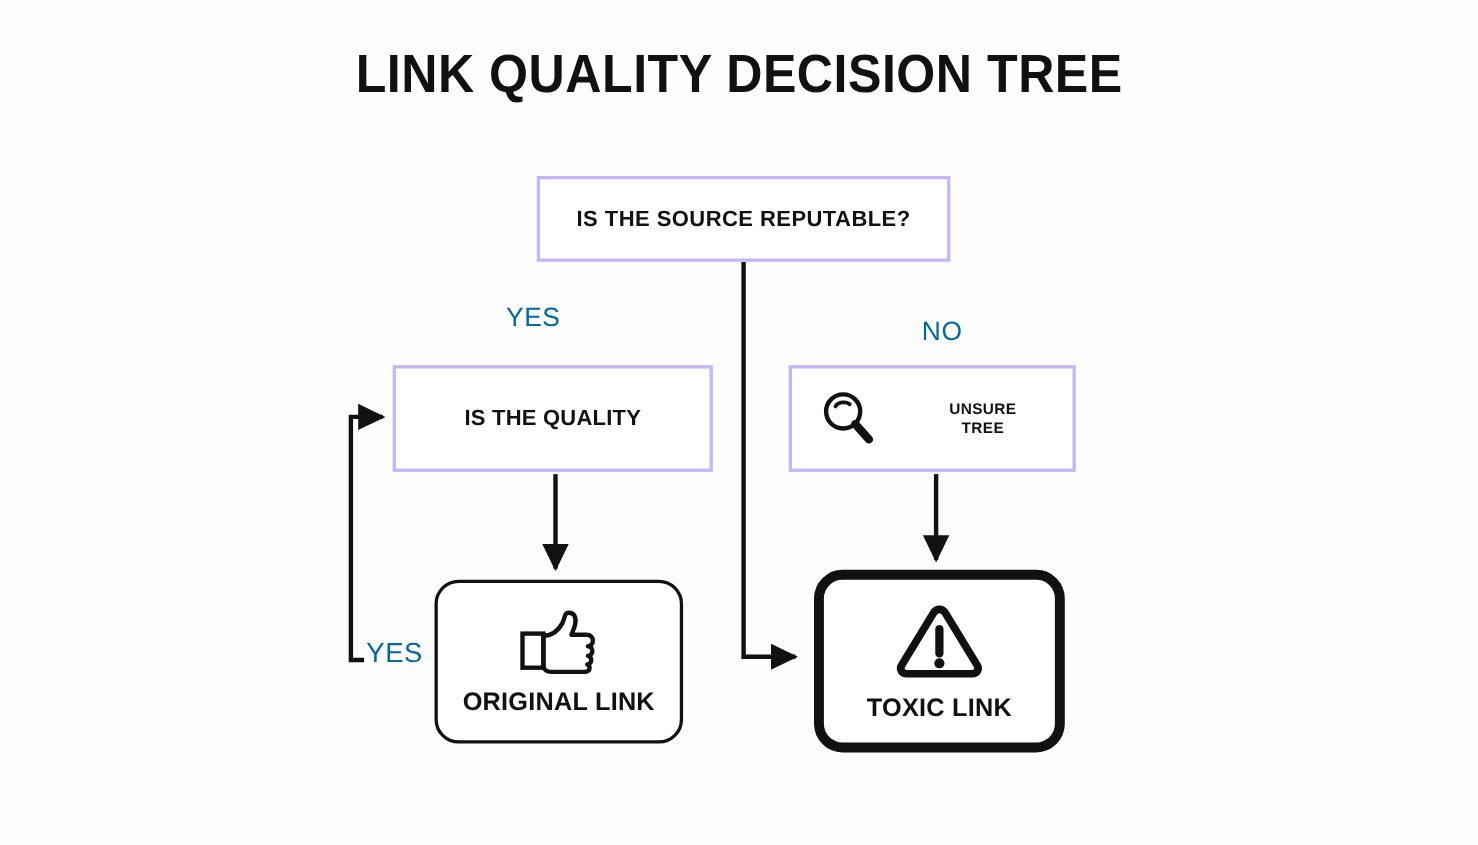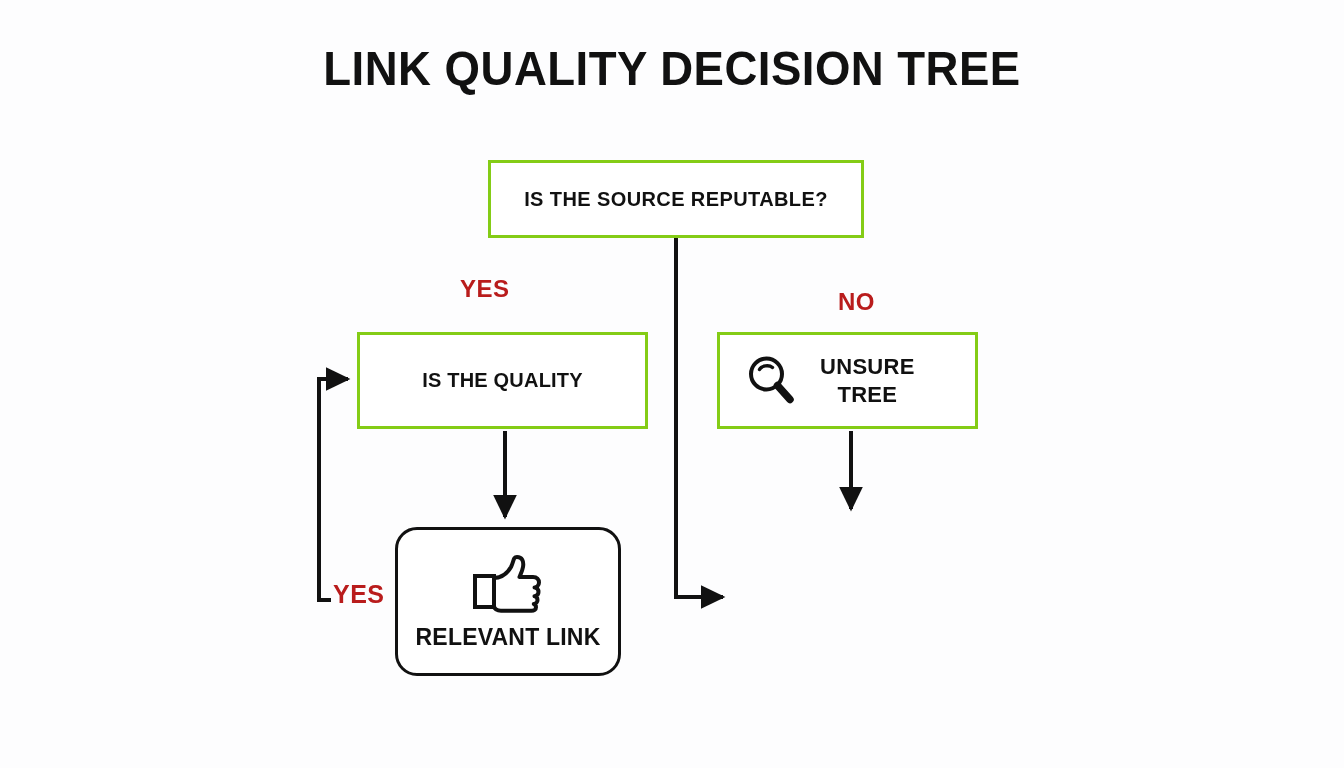--- a/index.html
+++ b/index.html
@@ -40,21 +40,21 @@
     box-sizing: border-box;
     background: #ffffff;
     color: #111111;
     display: flex;
     align-items: center;
     justify-content: center;
     text-align: center;
   }
 
   .rect-node {
-    border: 3px solid #84cc16;
+    border: 3px solid #c4b5fd;
   }
 
   .round-node {
     border: 3px solid #111111;
     border-radius: 22px;
   }
 
   .round-node.heavy {
     border-width: 9px;
     border-radius: 26px;
@@ -90,24 +90,25 @@
   #node-unsure {
     left: 717px;
     top: 332px;
     width: 261px;
     height: 97px;
     justify-content: flex-start;
     padding-left: 26px;
     gap: 22px;
   }
   #node-unsure .label-text {
-    font-size: 22px;
+    font-size: 14px;
     font-weight: 800;
     line-height: 1.25;
     letter-spacing: 0.3px;
+    margin-left: 43px;
   }
 
   #node-valuable {
     left: 395px;
     top: 527px;
     width: 226px;
     height: 149px;
     flex-direction: column;
     justify-content: center;
     gap: 10px;
@@ -130,22 +131,22 @@
   #node-toxic .label-text {
     font-size: 23px;
     font-weight: 700;
     letter-spacing: 0.2px;
   }
 
   
   .branch-label {
     position: absolute;
     font-size: 24px;
-    font-weight: 700;
-    color: #b91c1c;
+    font-weight: 400;
+    color: #0369a1;
     letter-spacing: 0.5px;
   }
   #label-yes-top { left: 460px; top: 275px; }
   #label-no-top  { left: 838px; top: 288px; }
   #label-yes-loop { left: 333px; top: 580px; font-size: 25px; }
 
   
   #connectors {
     position: absolute;
     left: 0;
@@ -224,17 +225,30 @@
         <rect x="6" y="24" width="19" height="31" fill="none" stroke="#111111" stroke-width="4"></rect>
         <path d="M25,26 C33,26 38,22 42,15 C45,9 44,5 48,5
                  C53,5 55,9 54,15 C53.2,19.5 51.5,22.5 50.5,25
                  L64,25 C68,25 70,27.5 70,30.5 C70,33.5 67.5,35.5 65.5,35.5
                  C68,35.5 69.5,37.5 69.5,40 C69.5,42.5 67.5,44 65.5,44.3
                  C67.5,44.6 68.5,46.3 68.5,48.2 C68.5,50.3 66.8,51.8 64.8,52
                  C66.3,52.5 67,53.8 67,55.2 C67,57.4 65,58.8 62.5,58.8
                  L32,58.8 C28,58.8 25,56.5 25,54 Z" fill="none" stroke="#111111" stroke-width="4" stroke-linejoin="round"></path>
       </svg>
     </span>
-    <span class="label-text">RELEVANT LINK</span>
-  </div>
-
+    <span class="label-text">ORIGINAL LINK</span>
+  </div>
+
+  <div id="node-toxic" class="node round-node heavy">
+    <span>
+      <svg class="icon-svg" width="84" height="74" viewBox="0 0 84 74">
+        <path d="M42,8 C39.5,8 37.8,9.2 36.6,11.3 L7.8,58.5
+                 C5.4,62.4 7.6,66.5 12.2,66.5 L71.8,66.5
+                 C76.4,66.5 78.6,62.4 76.2,58.5 L47.4,11.3
+                 C46.2,9.2 44.5,8 42,8 Z" fill="none" stroke="#111111" stroke-width="7" stroke-linejoin="round"></path>
+        <line x1="42" y1="26" x2="42" y2="48" stroke="#111111" stroke-width="7.5" stroke-linecap="round"></line>
+        <circle cx="42" cy="57" r="4.6" fill="#111111"></circle>
+      </svg>
+    </span>
+    <span class="label-text">TOXIC LINK</span>
+  </div>
 
 </div>
 
 </body></html>

